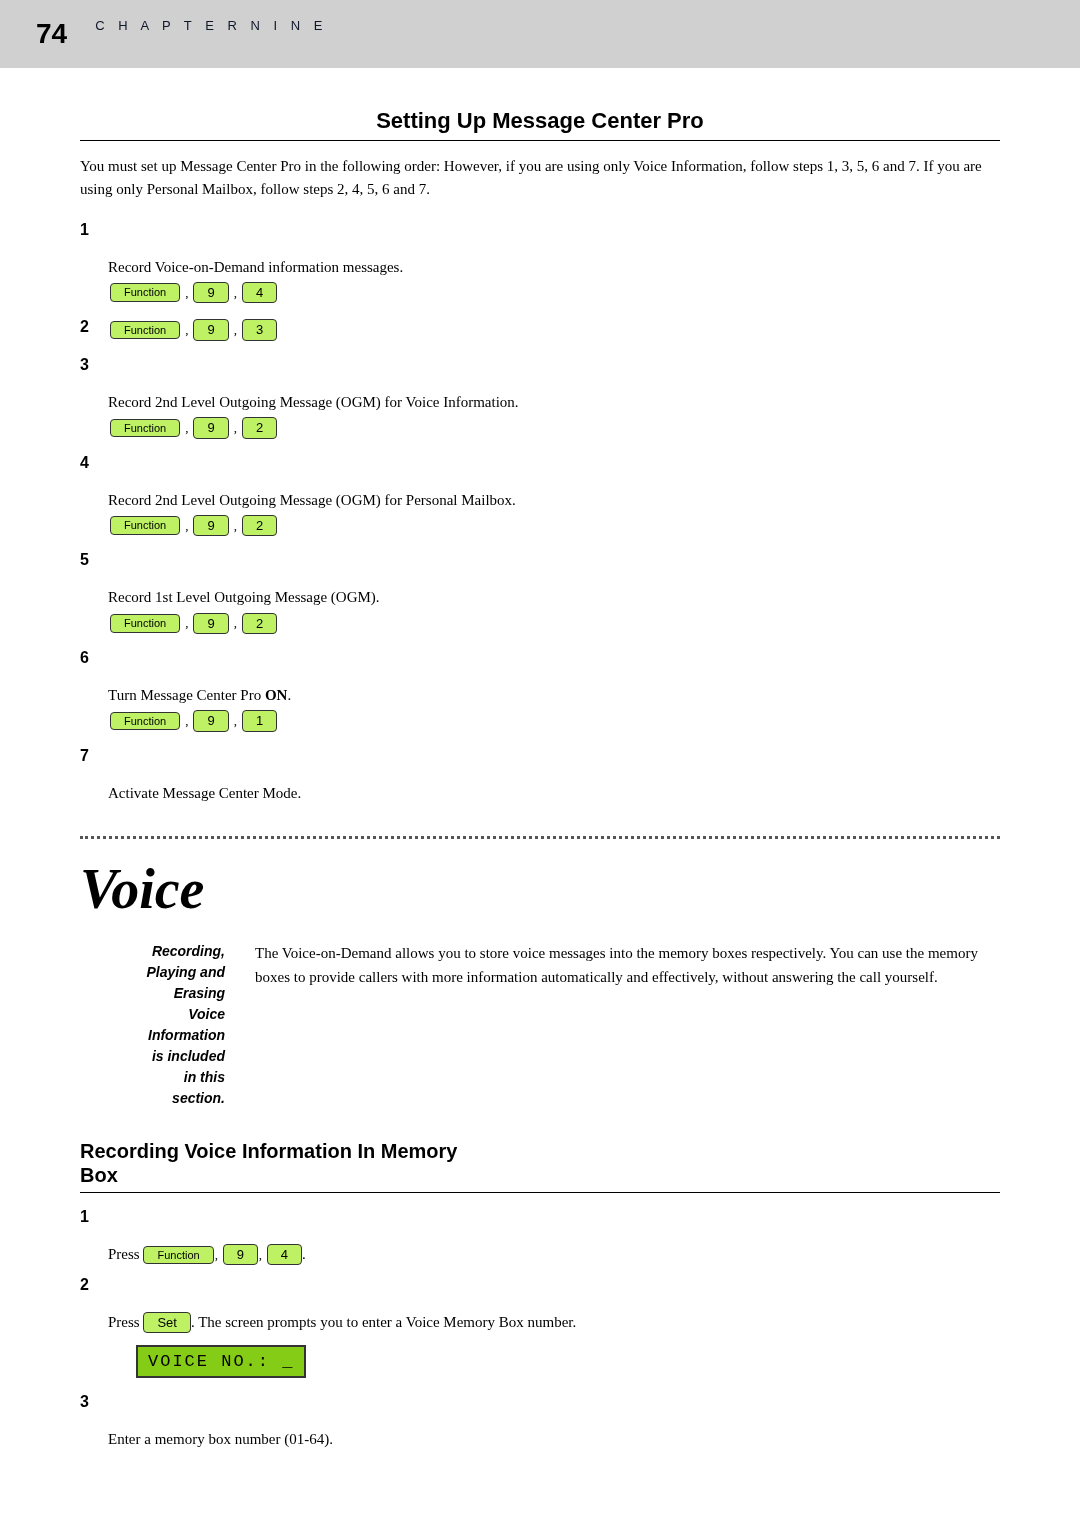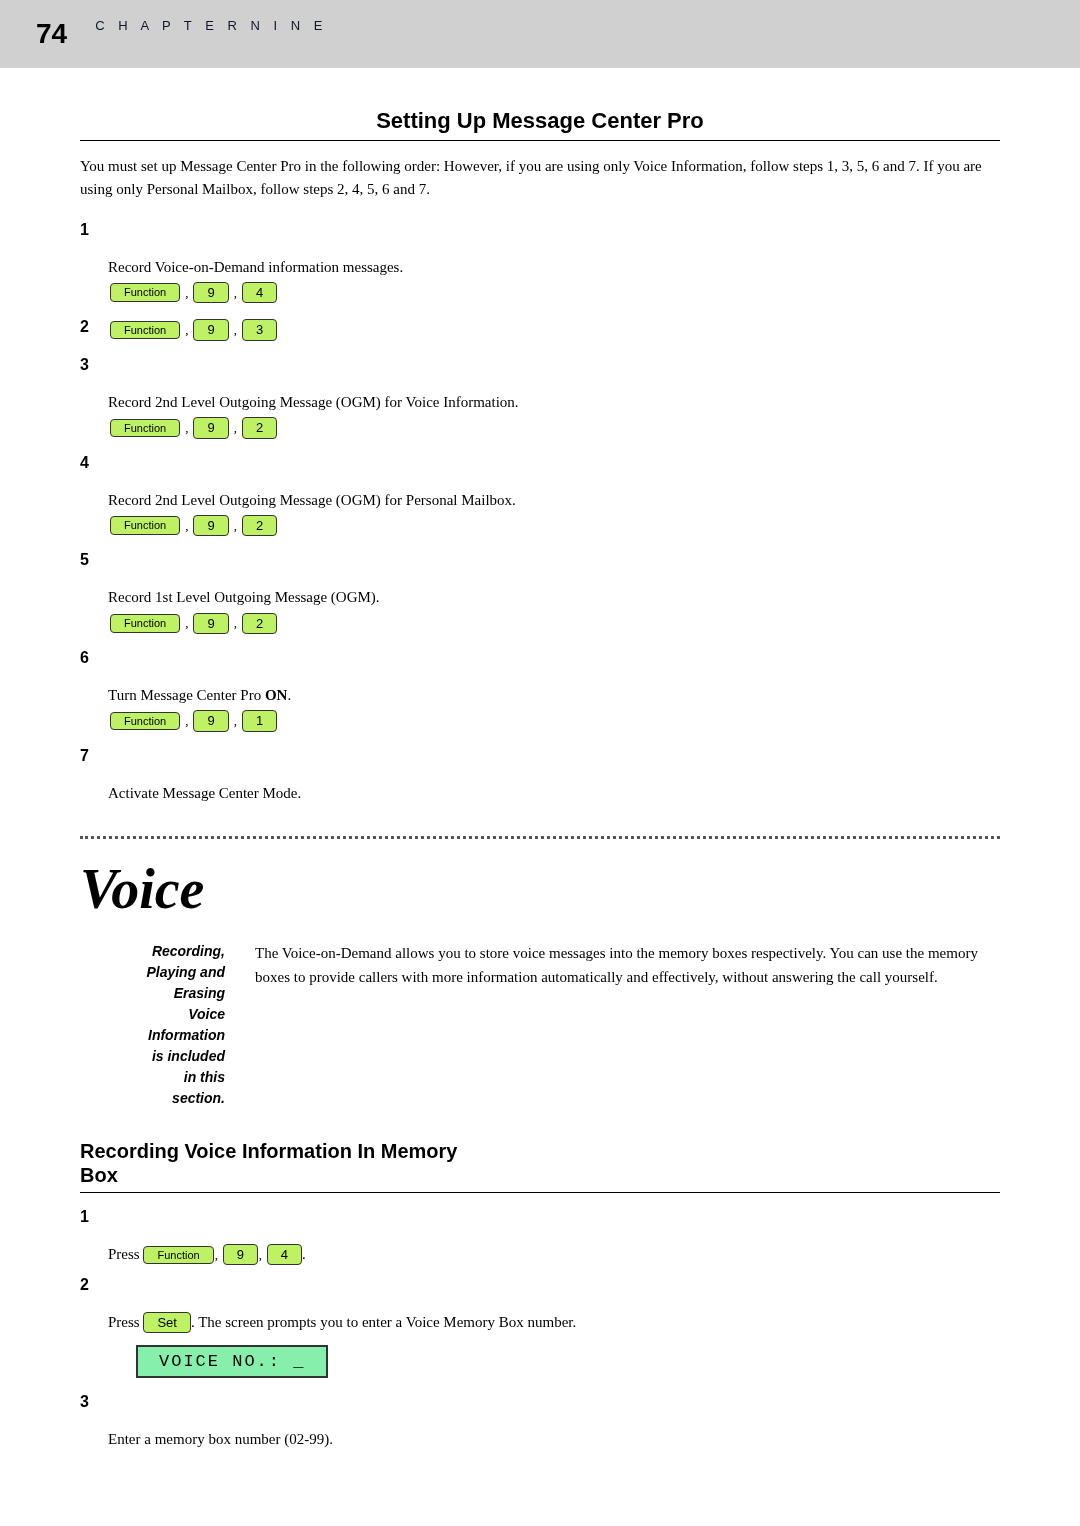--- a/index.html
+++ b/index.html
@@ -166,25 +166,25 @@
       font-weight: bold;
       font-family: Arial, sans-serif;
       margin-bottom: 5px;
       line-height: 1.2;
     }
 
     
     .lcd-display {
       display: inline-block;
       border: 2px solid #333;
-      padding: 5px 21px;
+      padding: 5px 10px;
       font-family: 'Courier New', Courier, monospace;
       font-size: 17px;
       letter-spacing: 2px;
-      background: #86efac;
+      background: #84cc16;
       margin: 8px 0 8px 28px;
     }
   </style>
 </head>
 <body>
 
 <div class="header-bar">
   <span class="page-number">74</span>
   <span class="chapter-label">C H A P T E R   N I N E</span>
 </div>
@@ -328,20 +328,20 @@
             <div class="step-text">
               Press <span class="key">Set</span>. The screen prompts you to enter a Voice Memory Box number.
             </div>
             <div class="lcd-display">VOICE NO.: _</div>
           </div>
         </li>
 
         <li class="step-item">
           <span class="step-number">3</span>
           <div class="step-content">
-            <div class="step-text">Enter a memory box number (02-99).</div>
+            <div class="step-text">Enter a memory box number (01-64).</div>
           </div>
         </li>
       </ol>
     </div>
   </div>
 
 </div>
 
 </body></html>

